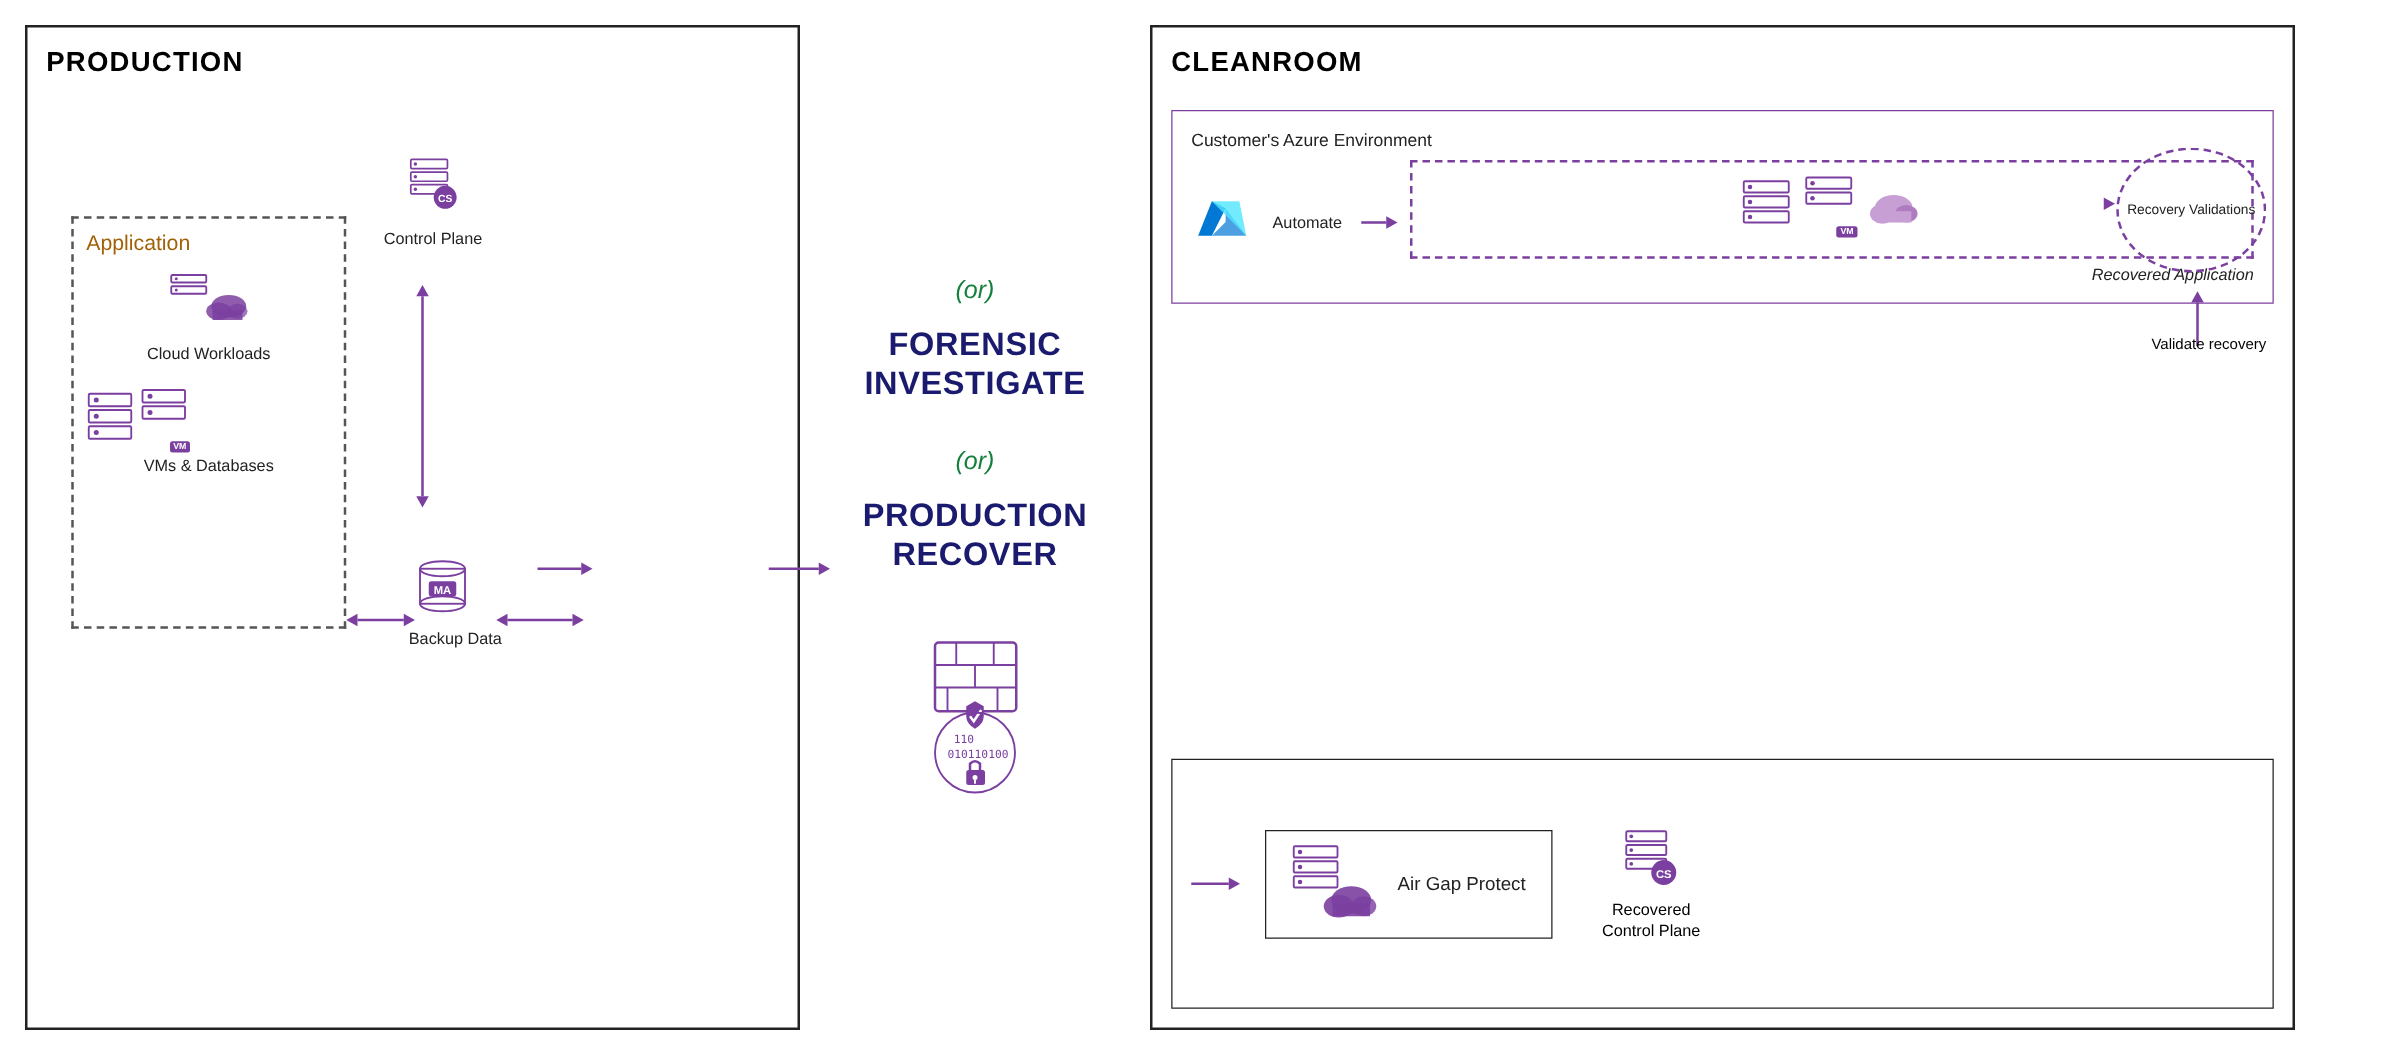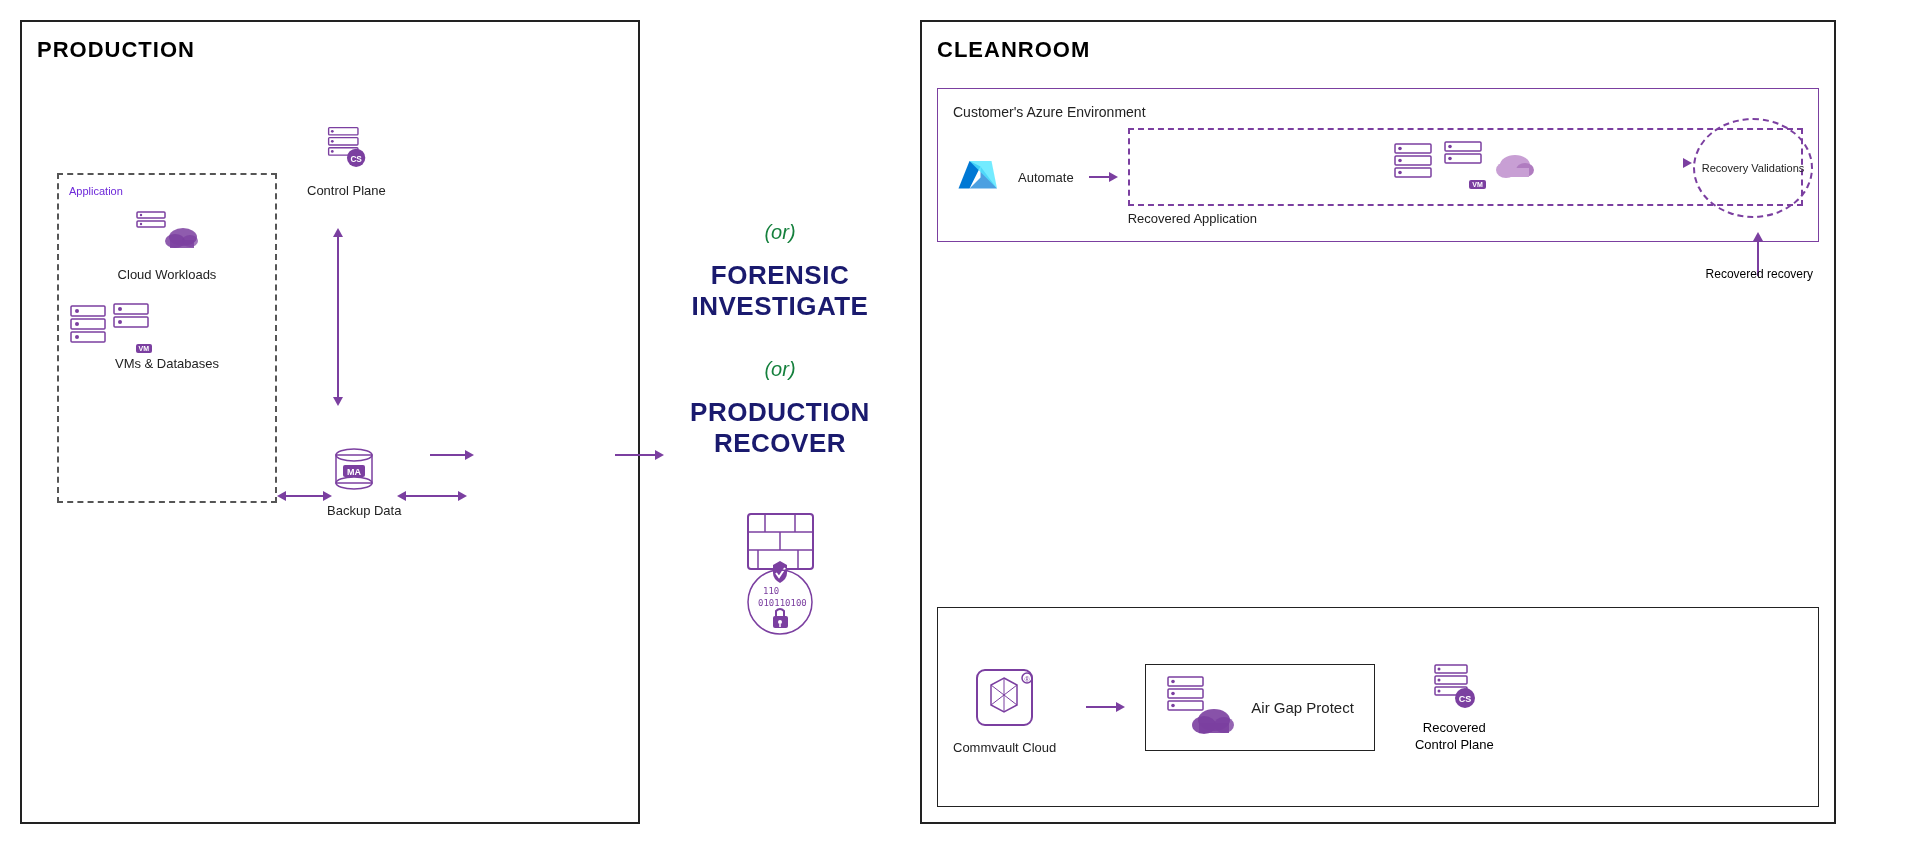--- a/index.html
+++ b/index.html
@@ -93,22 +93,22 @@
     .application-area {
       position: absolute;
       border: 2px dashed #555;
       left: 20px;
       top: 100px;
       width: 220px;
       height: 330px;
       padding: 10px;
     }
     .app-label {
-      font-size: 11px;
-      color: #6d28d9;
+      font-size: 17px;
+      color: #a16207;
       margin-bottom: 5px;
     }
 
     
     .backup-area {
       position: absolute;
       left: 290px;
       top: 370px;
       display: flex;
       flex-direction: column;
@@ -211,22 +211,23 @@
     }
 
     .automate-label {
       font-size: 13px;
       color: #222;
       margin-right: 5px;
     }
     .recovered-app-label {
       font-size: 13px;
       color: #222;
-      text-align: left;
+      text-align: right;
       margin-top: 5px;
+      font-style: italic;
     }
 
     
     .azure-logo {
       width: 55px;
       height: 45px;
     }
 
     
     .prod-inner {
@@ -450,51 +451,36 @@
                 <rect x="8" y="21" width="28" height="9" fill="#c89fd4"></rect>
               </svg>
             </div>
 
             <div class="recovered-app-label">Recovered Application</div>
 
             <div style="position:absolute; right:40px; bottom:-50px; display:flex; flex-direction:column; align-items:center;">
               <div class="arrowhead-up"></div>
               <div class="v-line" style="height:35px;"></div>
             </div>
-            <div style="position:absolute; right:-10px; bottom:-55px; font-size:12px;">Recovered recovery</div>
+            <div style="position:absolute; right:-10px; bottom:-55px; font-size:12px;">Validate recovery</div>
 
             <div class="dashed-circle">
 
               <div style="position:absolute; top:38px; left:-12px; display:flex; align-items:center;">
                 <div class="arrowhead-right" style="border-left-color: #7b3fa0;"></div>
               </div>
               <div class="dashed-circle-label">Recovery Validations</div>
             </div>
           </div>
         </div>
       </div>
     </div>
 
     <div style="border: 1.5px solid #222; padding: 15px; display:flex; align-items:center; gap:20px; min-height:200px;">
 
-      <div style="display:flex; flex-direction:column; align-items:center; margin-right:10px;">
-        <svg width="75" height="75" viewBox="0 0 75 75">
-
-          <rect x="10" y="10" width="55" height="55" rx="8" fill="none" stroke="#7b3fa0" stroke-width="2"></rect>
-
-          <polygon points="37,18 50,25 50,45 37,52 24,45 24,25" fill="none" stroke="#7b3fa0" stroke-width="1.5"></polygon>
-          <line x1="37" y1="18" x2="37" y2="52" stroke="#7b3fa0" stroke-width="1"></line>
-          <line x1="24" y1="25" x2="50" y2="45" stroke="#7b3fa0" stroke-width="1"></line>
-          <line x1="50" y1="25" x2="24" y2="45" stroke="#7b3fa0" stroke-width="1"></line>
-
-          <circle cx="60" cy="18" r="5" fill="none" stroke="#7b3fa0" stroke-width="1.5"></circle>
-          <text x="60" y="22" text-anchor="middle" fill="#7b3fa0" font-size="7">®</text>
-        </svg>
-        <div class="icon-label">Commvault Cloud</div>
-      </div>
 
       <div style="display:flex; align-items:center;">
         <div style="background:#7b3fa0; height:2px; width:30px;"></div>
         <div class="arrowhead-right"></div>
       </div>
 
       <div class="air-gap-box">
 
         <svg width="70" height="65" viewBox="0 0 70 65">
           <rect x="2" y="2" width="35" height="9" rx="1" fill="none" stroke="#7b3fa0" stroke-width="1.5"></rect>

